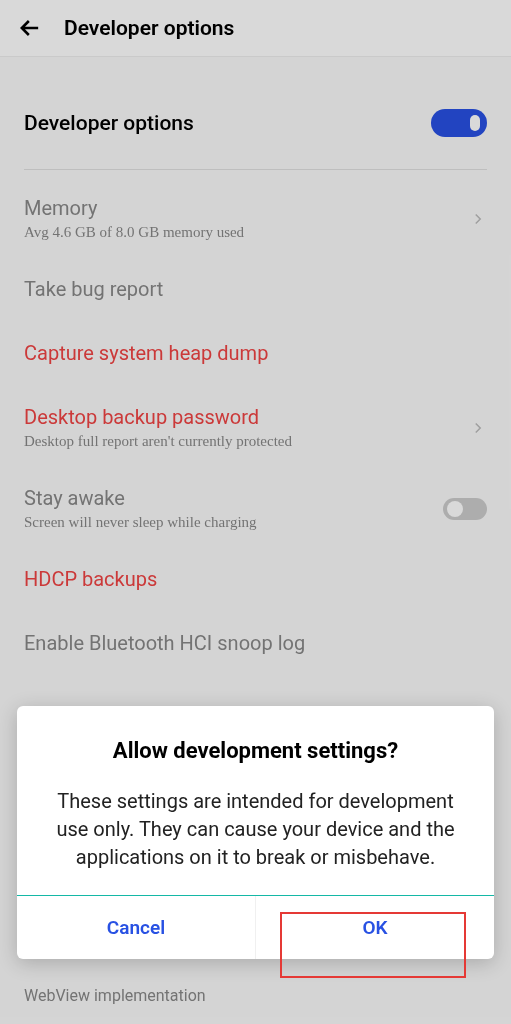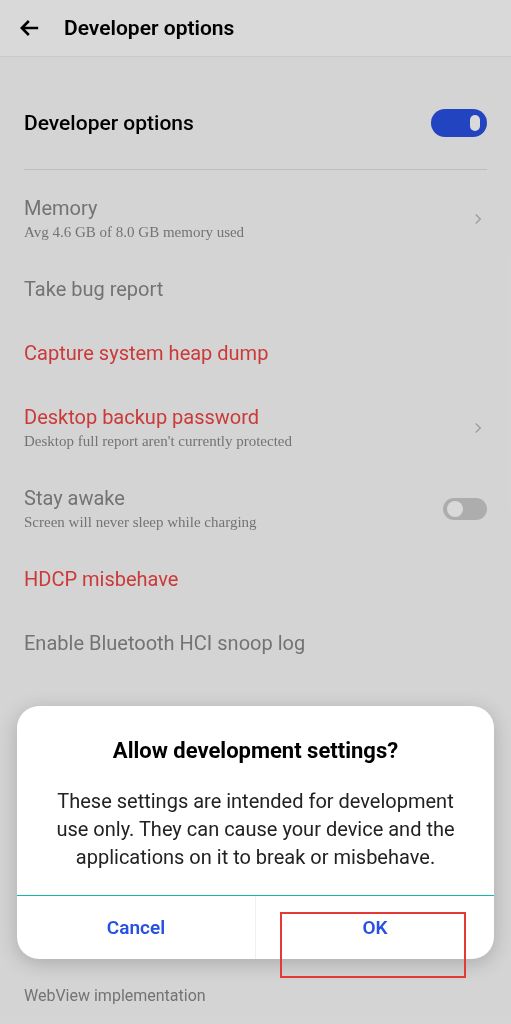--- a/index.html
+++ b/index.html
@@ -125,21 +125,21 @@
       position: absolute;
       top: 3px;
       left: 4px;
     }
     .dialog {
       position: absolute;
       left: 17px;
       right: 17px;
       top: 706px;
       background: #fff;
-      border-radius: 22px;
+      border-radius: 6px;
       z-index: 10;
       padding: 32px 20px 16px 20px;
       box-shadow: 0 4px 20px rgba(0,0,0,0.2);
     }
     .dialog-title {
       font-size: 22px;
       font-weight: 700;
       text-align: center;
       color: #000;
       margin-bottom: 24px;
@@ -246,21 +246,21 @@
         <div class="setting-title dimmed">Stay awake</div>
         <div class="setting-subtitle">Screen will never sleep while charging</div>
       </div>
       <div class="small-toggle">
         <div class="small-toggle-knob"></div>
       </div>
     </div>
 
     <div class="setting-row">
       <div class="setting-text">
-        <div class="setting-title">HDCP misbehave</div>
+        <div class="setting-title">HDCP backups</div>
       </div>
     </div>
 
     <div class="setting-row">
       <div class="setting-text">
         <div class="setting-title dimmed">Enable Bluetooth HCI snoop log</div>
       </div>
     </div>
   </div>
 

